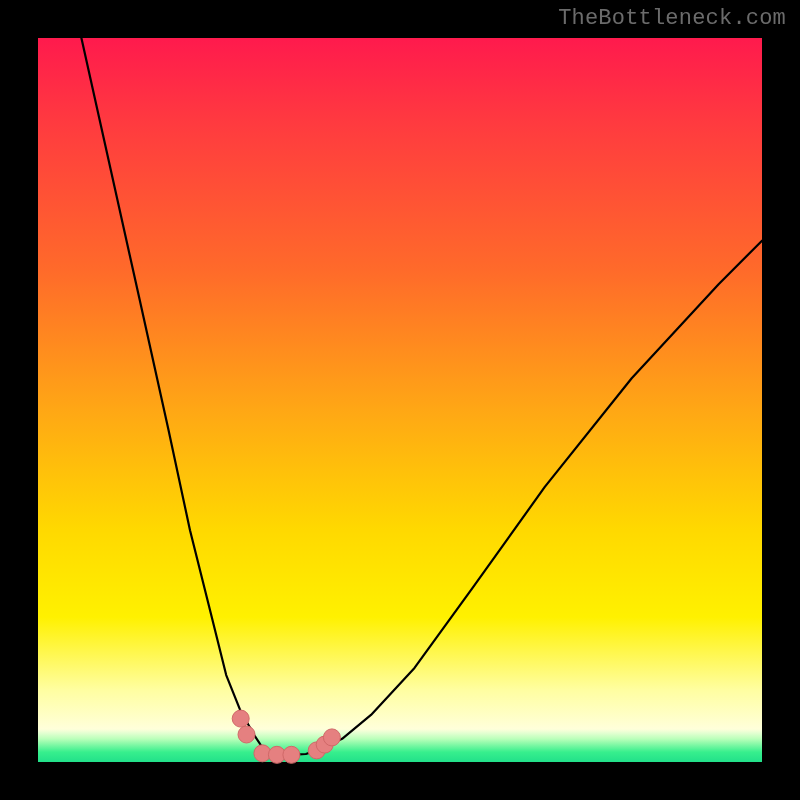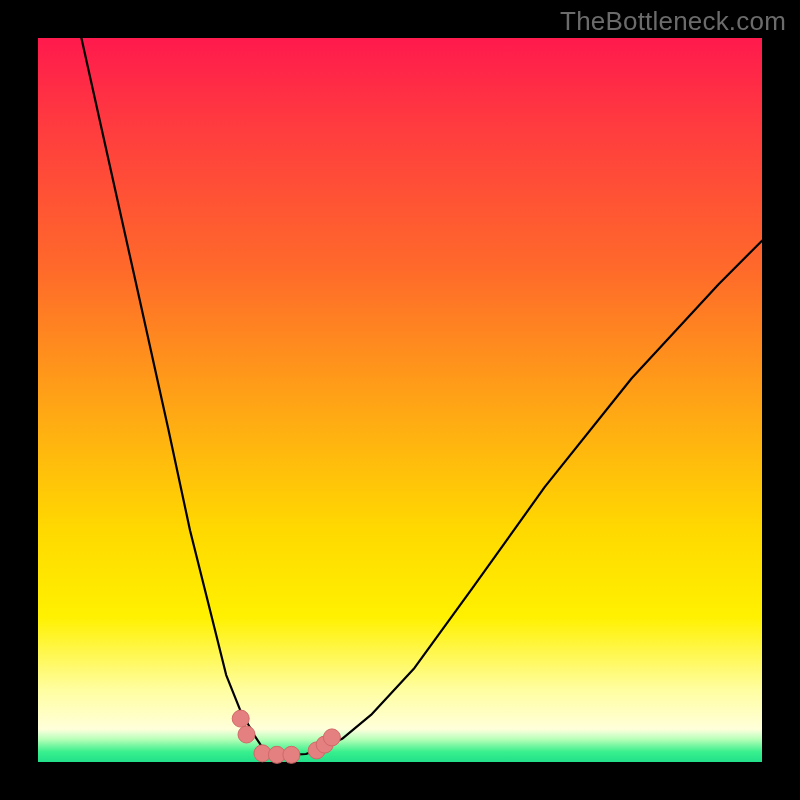--- a/index.html
+++ b/index.html
@@ -48,22 +48,22 @@
       rgba(60,255,120,0) 0%,
       rgba(60,255,120,0.35) 30%,
       #37ef8d 70%,
       #22e08a 100%
     );
   }
   .watermark {
     position: absolute;
     top: 6px;
     right: 14px;
-    font-family: Liberation Sans, sans-serif;
-    font-size: 26px;
+    font-family: Liberation Mono, monospace;
+    font-size: 22px;
     color: #6b6b6b;
     letter-spacing: 0.2px;
     user-select: none;
   }
   svg.curve {
     position: absolute;
     left: 0;
     top: 0;
     width: 100%;
     height: 100%;

